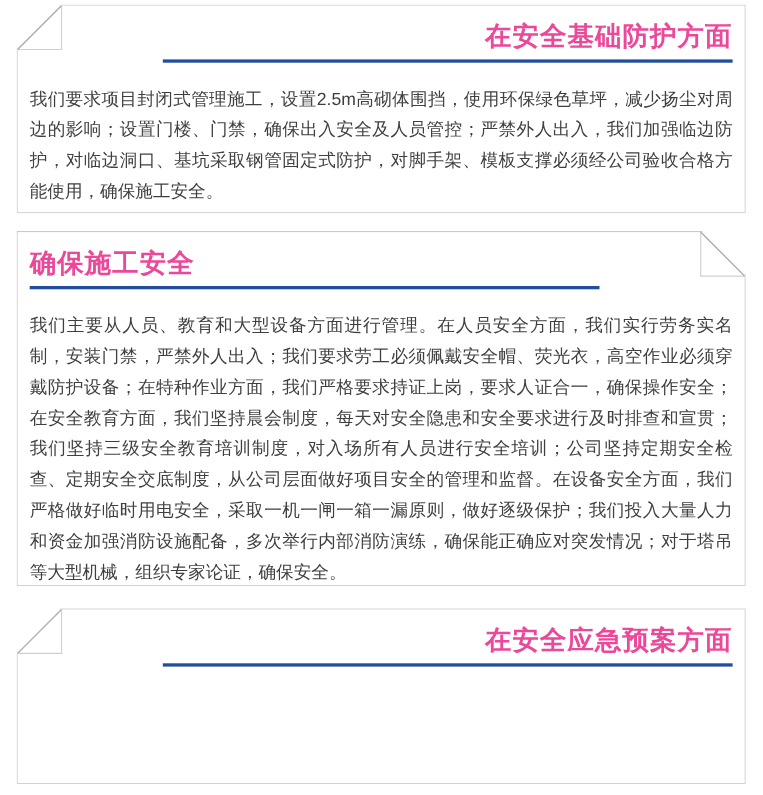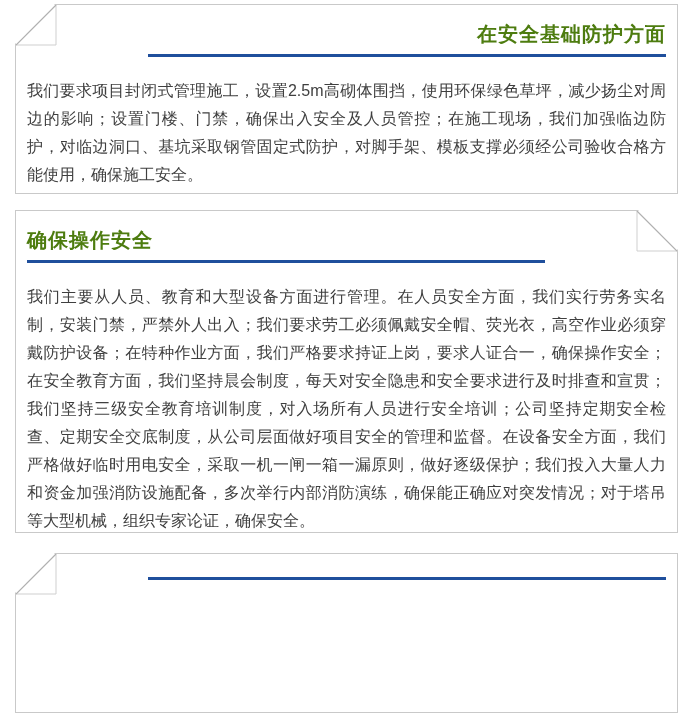--- a/index.html
+++ b/index.html
@@ -44,24 +44,24 @@
     position: absolute;
     top: -1px;
     width: 42px;
     height: 42px;
     pointer-events: none;
   }
   .fold-svg.tl { left: -1px; }
   .fold-svg.tr { right: -1px; }
 
   .card-title {
-    font-size: 20px;
+    font-size: 24px;
     line-height: 26px;
     font-weight: 700;
-    color: #4d7c0f;
+    color: #ec4899;
     letter-spacing: 1px;
     margin: 0;
   }
   .t-right .card-title { text-align: right; }
   .t-left  .card-title { text-align: left; }
 
   .title-rule {
     height: 3px;
     width: 81%;
     background: #1f4f9c;
@@ -84,34 +84,35 @@
 
 <div class="page">
 
   <section class="card card-1 fold-tl t-right">
     <svg class="fold-svg tl" viewBox="0 0 42 42">
       <polygon points="1,41 41,1 41,41" fill="#ffffff" stroke="#cfcfcf" stroke-width="1"></polygon>
       <line x1="1" y1="41" x2="41" y2="1" stroke="#b0b0b0" stroke-width="1.2"></line>
     </svg>
     <h2 class="card-title">在安全基础防护方面</h2>
     <div class="title-rule"></div>
-    <p class="card-body">我们要求项目封闭式管理施工，设置2.5m高砌体围挡，使用环保绿色草坪，减少扬尘对周边的影响；设置门楼、门禁，确保出入安全及人员管控；在施工现场，我们加强临边防护，对临边洞口、基坑采取钢管固定式防护，对脚手架、模板支撑必须经公司验收合格方能使用，确保施工安全。</p>
+    <p class="card-body">我们要求项目封闭式管理施工，设置2.5m高砌体围挡，使用环保绿色草坪，减少扬尘对周边的影响；设置门楼、门禁，确保出入安全及人员管控；严禁外人出入，我们加强临边防护，对临边洞口、基坑采取钢管固定式防护，对脚手架、模板支撑必须经公司验收合格方能使用，确保施工安全。</p>
   </section>
 
   <section class="card card-2 fold-tr t-left">
     <svg class="fold-svg tr" viewBox="0 0 42 42">
       <polygon points="1,1 1,41 41,41" fill="#ffffff" stroke="#cfcfcf" stroke-width="1"></polygon>
       <line x1="1" y1="1" x2="41" y2="41" stroke="#b0b0b0" stroke-width="1.2"></line>
     </svg>
-    <h2 class="card-title">确保操作安全</h2>
+    <h2 class="card-title">确保施工安全</h2>
     <div class="title-rule"></div>
     <p class="card-body">我们主要从人员、教育和大型设备方面进行管理。在人员安全方面，我们实行劳务实名制，安装门禁，严禁外人出入；我们要求劳工必须佩戴安全帽、荧光衣，高空作业必须穿戴防护设备；在特种作业方面，我们严格要求持证上岗，要求人证合一，确保操作安全；在安全教育方面，我们坚持晨会制度，每天对安全隐患和安全要求进行及时排查和宣贯；我们坚持三级安全教育培训制度，对入场所有人员进行安全培训；公司坚持定期安全检查、定期安全交底制度，从公司层面做好项目安全的管理和监督。在设备安全方面，我们严格做好临时用电安全，采取一机一闸一箱一漏原则，做好逐级保护；我们投入大量人力和资金加强消防设施配备，多次举行内部消防演练，确保能正确应对突发情况；对于塔吊等大型机械，组织专家论证，确保安全。</p>
   </section>
 
   <section class="card card-3 fold-tl t-right">
     <svg class="fold-svg tl" viewBox="0 0 42 42">
       <polygon points="1,41 41,1 41,41" fill="#ffffff" stroke="#cfcfcf" stroke-width="1"></polygon>
       <line x1="1" y1="41" x2="41" y2="1" stroke="#b0b0b0" stroke-width="1.2"></line>
     </svg>
+    <h2 class="card-title">在安全应急预案方面</h2>
     <div class="title-rule"></div>
   </section>
 
 </div>
 
 </body></html>

